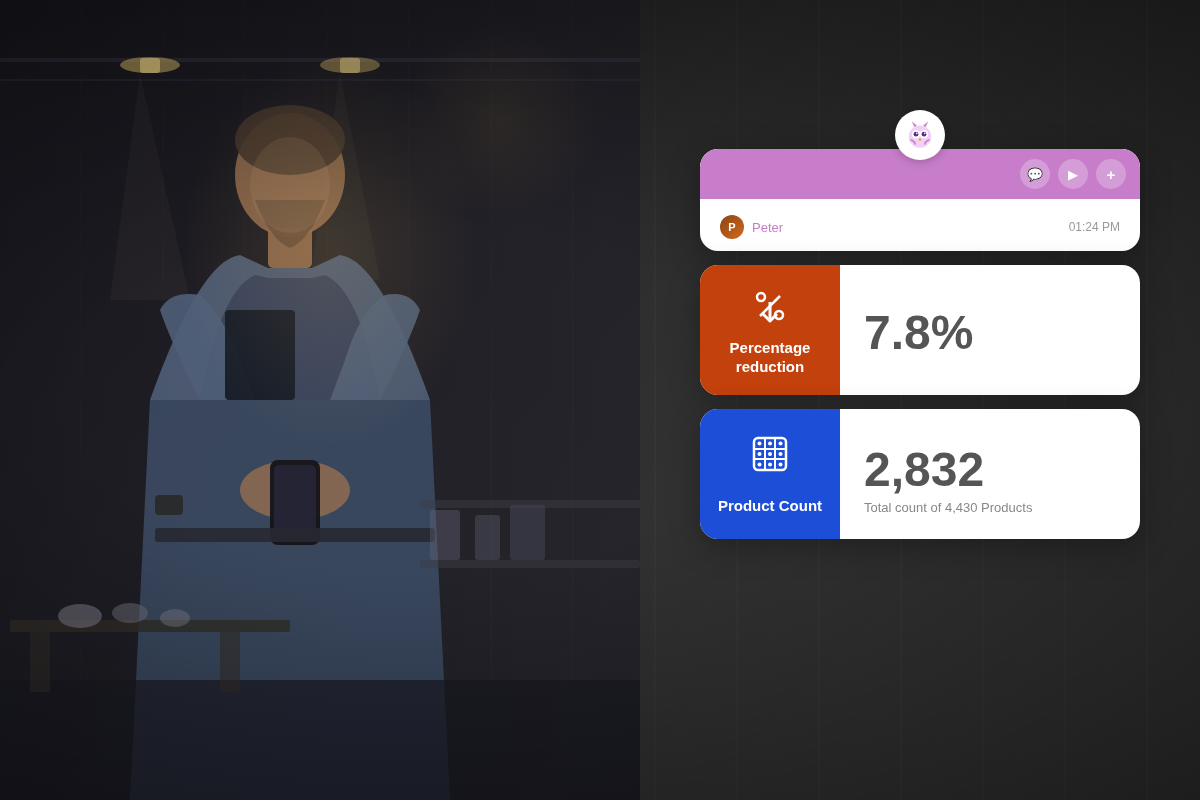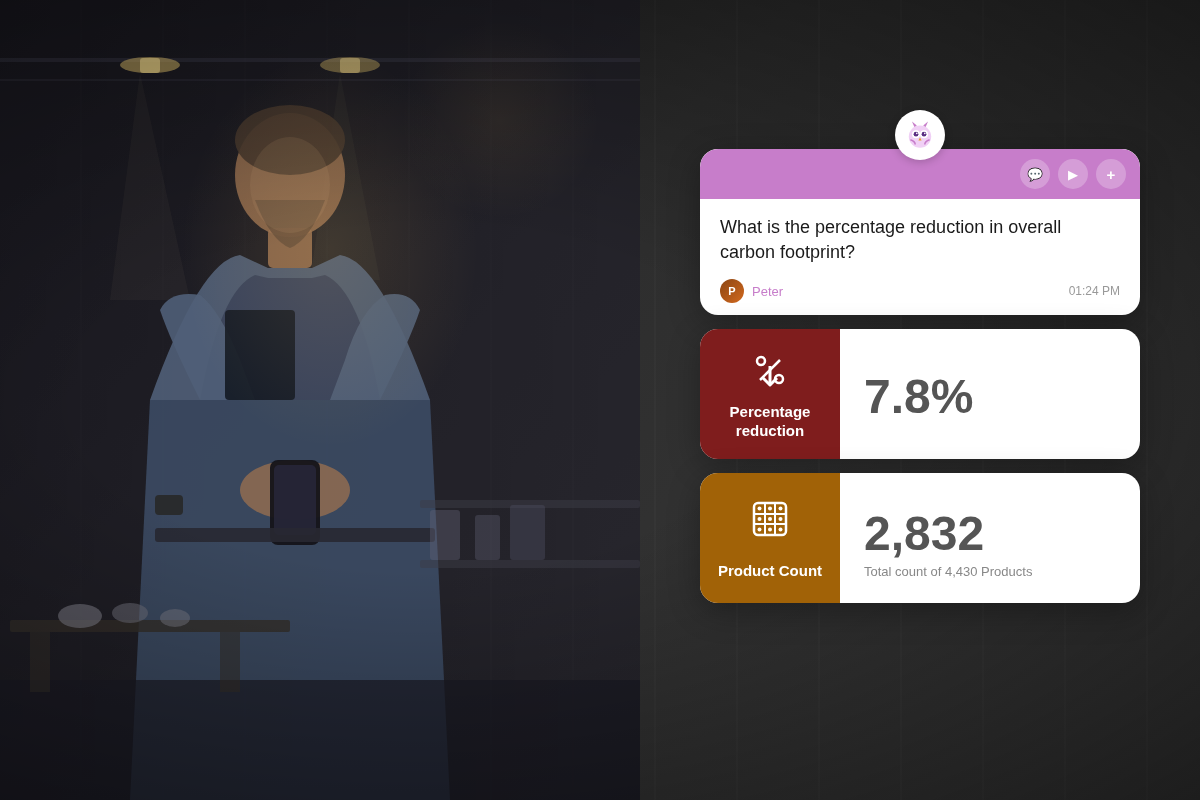--- a/index.html
+++ b/index.html
@@ -357,56 +357,55 @@
       </div>
       <div class="header-icon-btn" style="background:rgba(255,255,255,0.25); border-radius:50%; width:30px; height:30px; display:flex; align-items:center; justify-content:center; color:white; font-size:13px; cursor:pointer;">
         <span>▶</span>
       </div>
       <div class="header-icon-btn" style="background:rgba(255,255,255,0.25); border-radius:50%; width:30px; height:30px; display:flex; align-items:center; justify-content:center; color:white; font-size:15px; font-weight:bold; cursor:pointer;">
         <span>+</span>
       </div>
     </div>
 
     <div class="chat-body">
-      <p class="chat-question">What is the percentage reduction in overall carbon footprint?</p>
       <div class="chat-meta">
         <div class="chat-user">
           <div class="avatar">
             <span>P</span>
           </div>
           <span class="user-name">Peter</span>
         </div>
         <span class="timestamp">01:24 PM</span>
       </div>
     </div>
   </div>
 
   <div class="metric-card">
-    <div class="metric-label-col" style="background:#7f1d1d;">
+    <div class="metric-label-col" style="background:#c2410c;">
 
       <div style="display:flex; flex-direction:column; align-items:center; gap:2px;">
         <svg width="44" height="44" viewBox="0 0 44 44" fill="none" xmlns="http://www.w3.org/2000/svg">
 
           <circle cx="13" cy="13" r="4" stroke="white" stroke-width="2.5" fill="none"></circle>
           <circle cx="31" cy="31" r="4" stroke="white" stroke-width="2.5" fill="none"></circle>
           <line x1="12" y1="32" x2="32" y2="12" stroke="white" stroke-width="2.5"></line>
 
           <line x1="22" y1="18" x2="22" y2="36" stroke="white" stroke-width="3"></line>
           <polyline points="15,30 22,37 29,30" stroke="white" stroke-width="3" fill="none" stroke-linejoin="round"></polyline>
         </svg>
       </div>
       <span class="metric-label">Percentage reduction</span>
     </div>
     <div class="metric-value-col">
       <span class="metric-value">7.8%</span>
     </div>
   </div>
 
   <div class="metric-card">
-    <div class="metric-label-col" style="background:#a16207;gap:16px;">
+    <div class="metric-label-col" style="background:#1d4ed8;gap:16px;">
 
       <div>
         <svg width="44" height="44" viewBox="0 0 44 44" fill="none" xmlns="http://www.w3.org/2000/svg">
 
           <rect x="6" y="6" width="32" height="32" rx="4" stroke="white" stroke-width="2.5" fill="none"></rect>
 
           <line x1="17" y1="6" x2="17" y2="38" stroke="white" stroke-width="2"></line>
           <line x1="27" y1="6" x2="27" y2="38" stroke="white" stroke-width="2"></line>
 
           <line x1="6" y1="17" x2="38" y2="17" stroke="white" stroke-width="2"></line>

